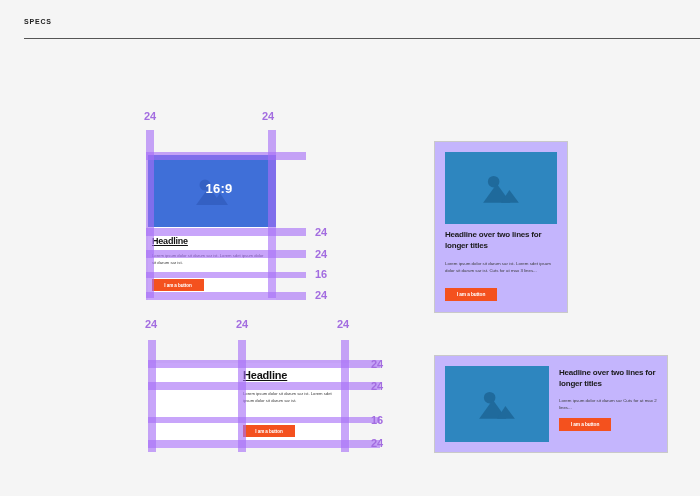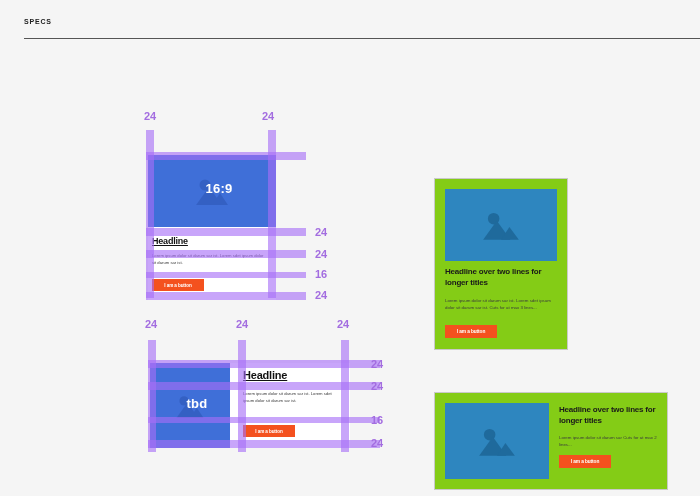--- a/index.html
+++ b/index.html
@@ -108,23 +108,22 @@
     position: absolute;
     color: #a36de0;
     font-size: 11px;
     font-weight: bold;
     z-index: 7;
   }
 
   
   .card {
     position: absolute;
-    background: #84cc16;
+    background: #c4b5fd;
     border: 1px solid #c9c9c9;
-    margin-top: 37px;
   }
   .card-img {
     position: absolute;
     background: #2e86bf;
   }
   .card-headline {
     position: absolute;
     font-weight: bold;
     color: #1a1a1a;
     line-height: 1.35;
@@ -183,28 +182,20 @@
   <div class="mlabel" style="left:262px;top:110px;">24</div>
   <div class="mlabel" style="left:315px;top:226px;">24</div>
   <div class="mlabel" style="left:315px;top:248px;">24</div>
   <div class="mlabel" style="left:315px;top:268px;">16</div>
   <div class="mlabel" style="left:315px;top:289px;">24</div>
 </div>
 
 <div class="spec" style="left:0;top:0;width:400px;height:470px;">
 
   <div class="spec-card" style="left:150px;top:363px;width:200px;height:85px;">
-    <div class="spec-img" style="left:0px;top:0px;width:80px;height:85px;">
-      <svg class="ph-icon" width="34" height="26" viewBox="0 0 40 30">
-        <circle cx="13" cy="9" r="5.5" fill="#1d3f96"></circle>
-        <path d="M4 29 L17 11 L30 29 Z" fill="#1d3f96"></path>
-        <path d="M20 29 L28 17 L36 29 Z" fill="#1d3f96"></path>
-      </svg>
-      <div class="spec-img-label" style="top:33px;font-size:13px;">tbd</div>
-    </div>
     <div class="spec-headline" style="left:93px;top:6px;font-size:11px;">Headline</div>
     <div class="spec-body" style="left:93px;top:28px;width:98px;font-size:4.2px;">Lorem ipsum dolor sit darum sar ist. Lorem sdet ipsum dolor sit darum sar ist.</div>
     <div class="spec-btn" style="left:93px;top:62px;width:52px;height:12px;font-size:4.6px;">I am a button</div>
   </div>
 
   <div class="vbar" style="left:148px;top:340px;width:8px;height:112px;"></div>
   <div class="vbar" style="left:238px;top:340px;width:8px;height:112px;"></div>
   <div class="vbar" style="left:341px;top:340px;width:8px;height:112px;"></div>
 
   <div class="hbar" style="left:148px;top:360px;width:232px;height:8px;"></div>

